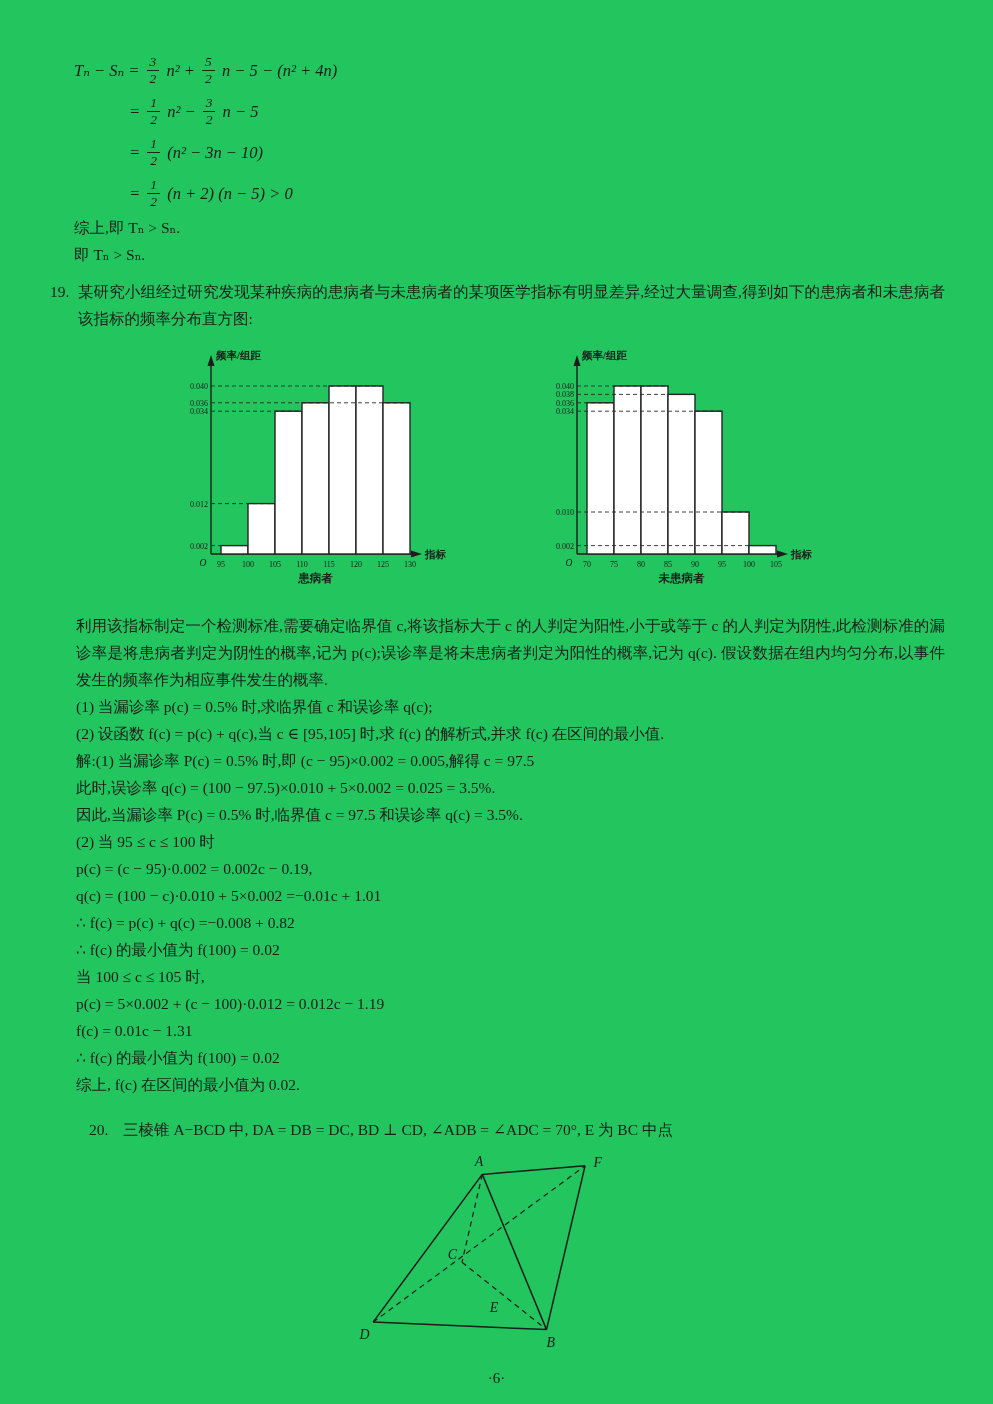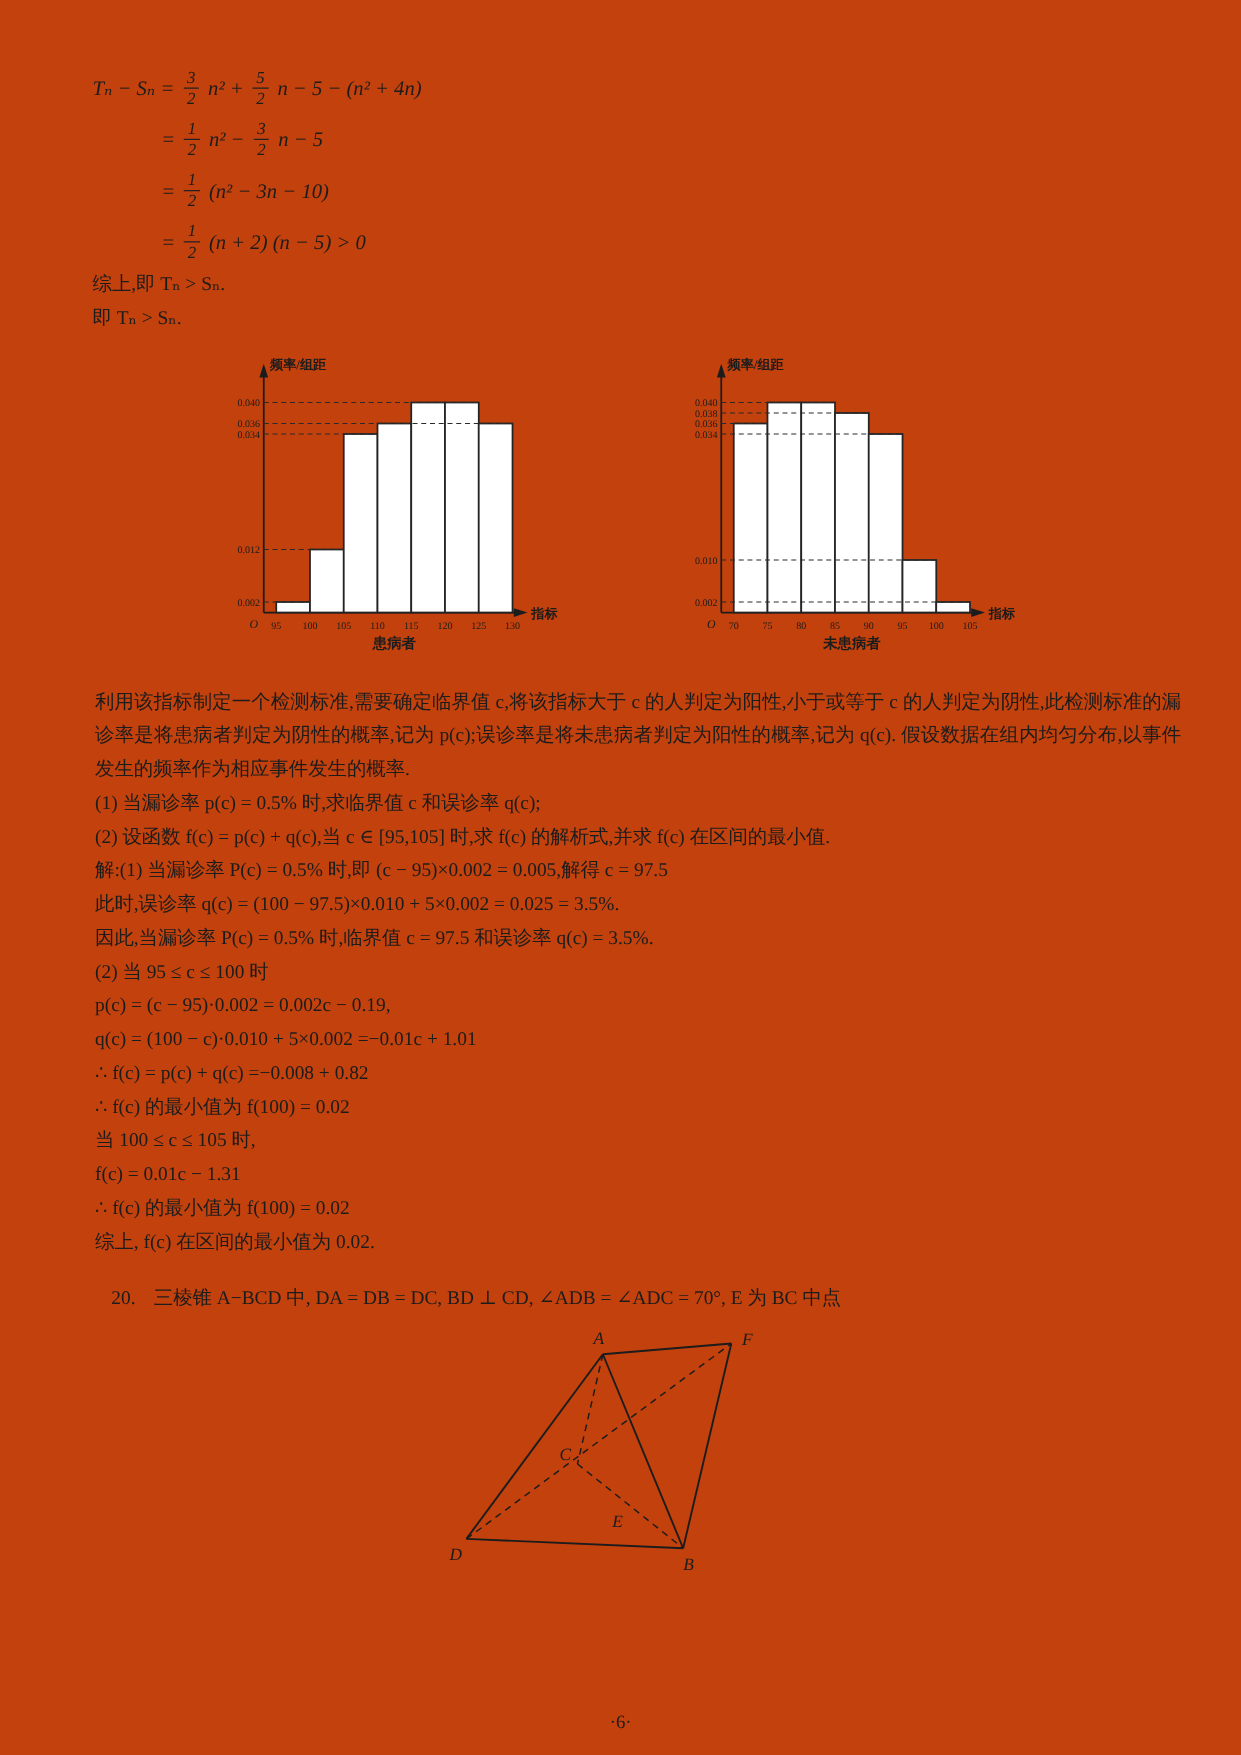--- a/index.html
+++ b/index.html
@@ -1,17 +1,17 @@
 <!DOCTYPE html>
 <html><head>
 <meta charset="utf-8">
 <style>
   html,body{margin:0;padding:0;background:#9a9a9a;}
   .page{
-    width:993px;height:1404px;margin:0 auto;background:#c2410c;
+    width:993px;height:1404px;margin:0 auto;background:#22c55e;
     box-sizing:border-box;position:relative;
     padding:50px 48px 0 50px;
     font-family:"Liberation Serif","DejaVu Serif",serif;
     color:#1c1c1c;font-size:15.5px;line-height:27px;
   }
   .eq-block{margin-left:24px;}
   .eq-line{display:flex;align-items:center;min-height:41px;font-size:16.5px;font-style:italic;}
   .eq-line.indent{margin-left:55px;}
   .eq-line span{white-space:pre;}
   .frac{display:inline-flex;flex-direction:column;align-items:center;vertical-align:middle;
@@ -58,20 +58,24 @@
       </div>
     <div class="eq-line indent">
         <span>= </span>
         <span class="frac"><span class="num">1</span><span class="den">2</span></span>
         <span> (n + 2) (n − 5) &gt; 0</span>
       </div>
   </div>
   <div class="note">综上,即 Tₙ &gt; Sₙ.</div>
   <div class="note">即 Tₙ &gt; Sₙ.</div>
 
+  <div class="qrow">
+    <span class="qnum">19.</span>
+    <span class="qtext">某研究小组经过研究发现某种疾病的患病者与未患病者的某项医学指标有明显差异,经过大量调查,得到如下的患病者和未患病者该指标的频率分布直方图:</span>
+  </div>
 
   <div class="figs">
     <div>
         <svg width="300" height="262" viewBox="0 0 300 262">
           <line x1="46" y1="210" x2="46" y2="18" stroke="#1c1c1c" stroke-width="1.4"></line>
           <polygon points="42.5,22 49.5,22 46,11" fill="#1c1c1c"></polygon>
           <line x1="46" y1="210" x2="254" y2="210" stroke="#1c1c1c" stroke-width="1.4"></line>
           <polygon points="246,206.5 246,213.5 257,210" fill="#1c1c1c"></polygon>
           <text x="51" y="15" font-size="10.5" font-weight="bold">频率/组距</text>
           <text x="260" y="214" font-size="10.5" font-weight="bold">指标</text>
@@ -151,20 +155,21 @@
 
   <div class="line">解:(1) 当漏诊率 P(c) = 0.5% 时,即 (c − 95)×0.002 = 0.005,解得 c = 97.5</div>
   <div class="line">此时,误诊率 q(c) = (100 − 97.5)×0.010 + 5×0.002 = 0.025 = 3.5%.</div>
   <div class="line">因此,当漏诊率 P(c) = 0.5% 时,临界值 c = 97.5 和误诊率 q(c) = 3.5%.</div>
   <div class="line">(2) 当 95 ≤ c ≤ 100 时</div>
   <div class="line">p(c) = (c − 95)·0.002 = 0.002c − 0.19,</div>
   <div class="line">q(c) = (100 − c)·0.010 + 5×0.002 =−0.01c + 1.01</div>
   <div class="line">∴ f(c) = p(c) + q(c) =−0.008 + 0.82</div>
   <div class="line">∴ f(c) 的最小值为 f(100) = 0.02</div>
   <div class="line">当 100 ≤ c ≤ 105 时,</div>
+  <div class="line">p(c) = 5×0.002 + (c − 100)·0.012 = 0.012c − 1.19</div>
   <div class="line">f(c) = 0.01c − 1.31</div>
   <div class="line">∴ f(c) 的最小值为 f(100) = 0.02</div>
   <div class="line">综上, f(c) 在区间的最小值为 0.02.</div>
 
   <div class="qrow" style="margin-top:18px;margin-left:39px;">
     <span class="qnum20">20.</span>
     <span class="qtext">三棱锥 A−BCD 中, DA = DB = DC, BD ⊥ CD, ∠ADB = ∠ADC = 70°, E 为 BC 中点</span>
   </div>
 
   <div class="tetra-wrap">

